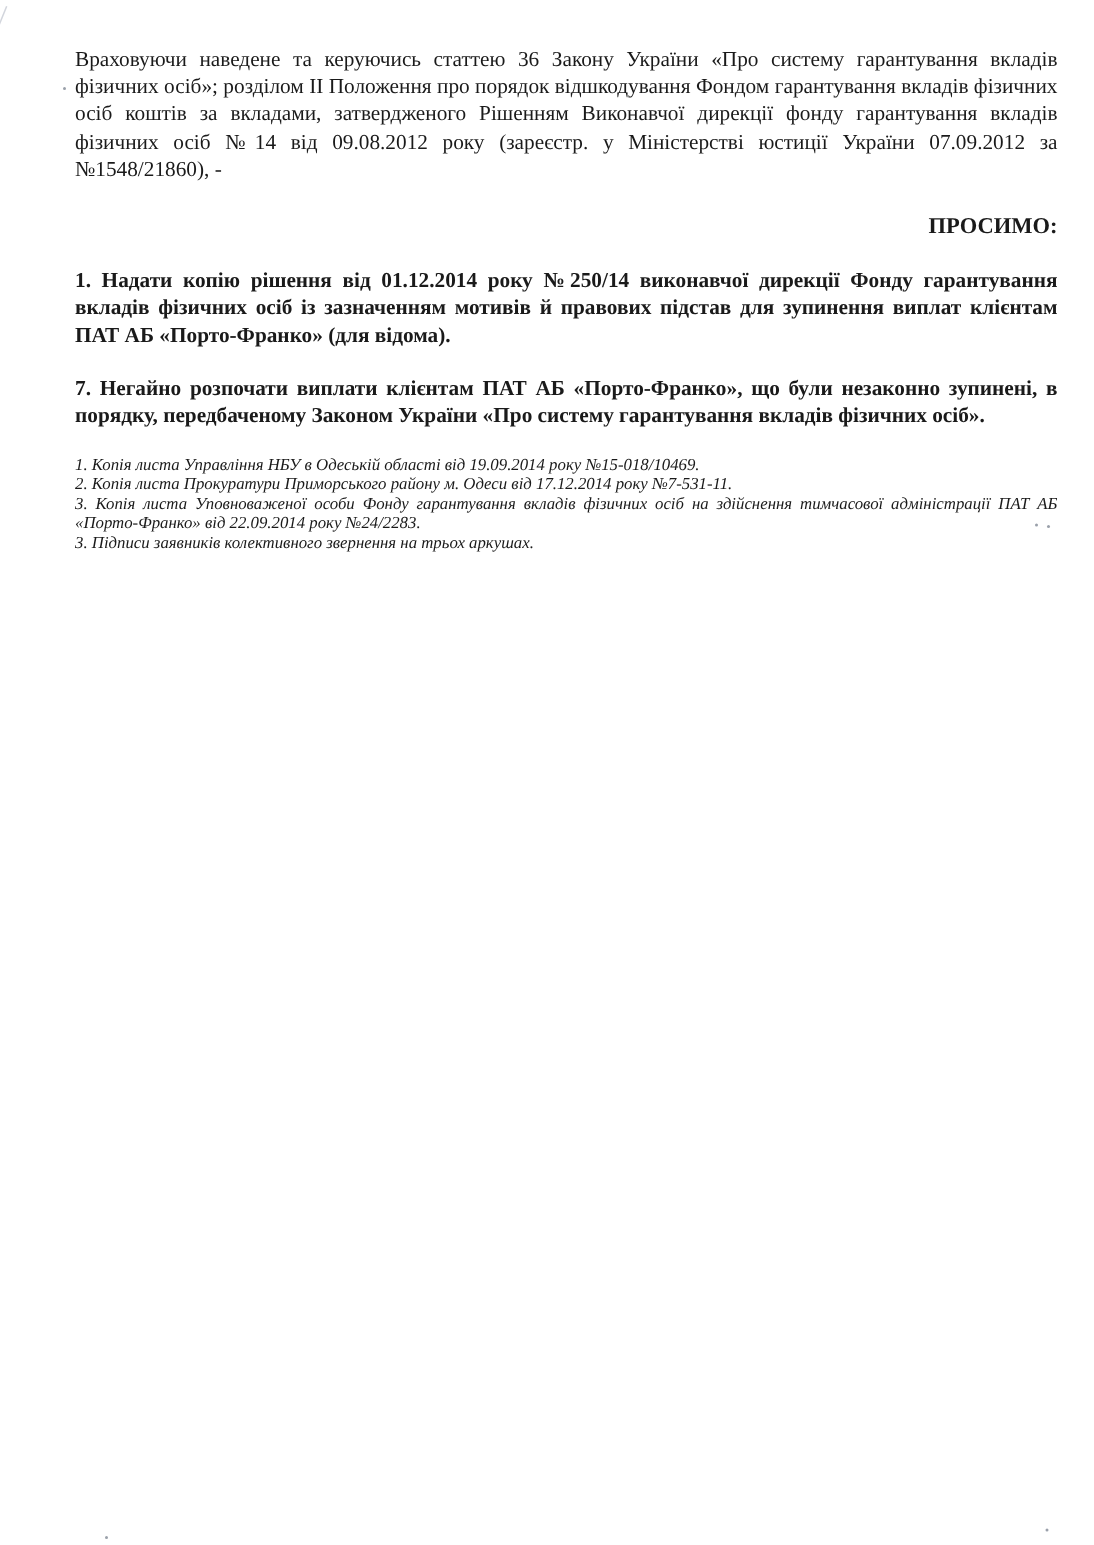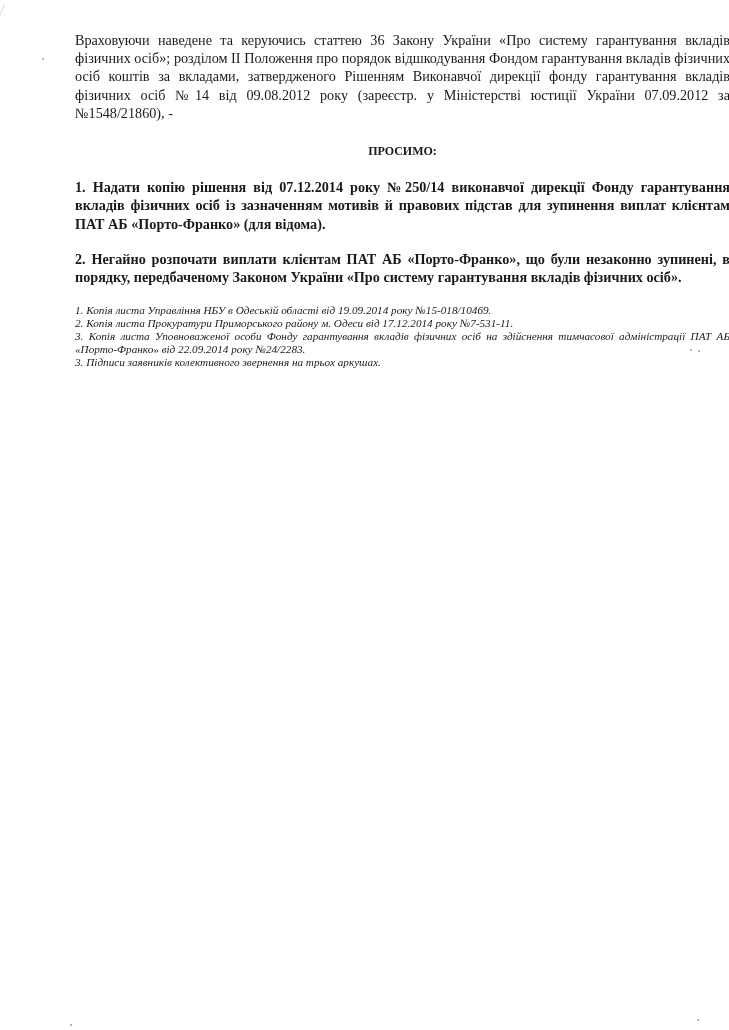--- a/index.html
+++ b/index.html
@@ -1,20 +1,20 @@
 <!DOCTYPE html>
 <html><head>
 <meta charset="utf-8">
 <style>
   html, body { margin: 0; padding: 0; background: #ffffff; }
   body { width: 729px; height: 1030px; position: relative; overflow: hidden;
          font-family: "Liberation Serif", "DejaVu Serif", serif; color: #1a1a1a; }
-  .page { position: absolute; left: 75px; top: 31px; width: 655px; }
+  .page { position: absolute; left: 50px; top: 31px; width: 655px; }
   .p { font-size: 14.2px; line-height: 18.2px; text-align: justify; margin: 0; }
-  .title { font-size: 12px; font-weight: bold; text-align: center; margin: 20px 0 18px 0; line-height: 18px; }
+  .title { font-size: 15px; font-weight: bold; text-align: right; margin: 20px 0 18px 0; line-height: 18px; }
   .req { font-weight: bold; font-size: 14.2px; line-height: 18.3px; text-align: justify; margin: 0 0 17px 0; }
   .annex-head { font-style: italic; font-weight: bold; font-size: 11.4px; line-height: 13px; margin-top: -2px; }
   .annex-item { font-style: italic; font-size: 11.2px; line-height: 13px; text-align: justify; margin: 0; }
   .scan-line { position: absolute; left: 4px; top: 4px; width: 1px; height: 100px;
                background: #c7cbd3; transform: rotate(22deg); transform-origin: top left; opacity: 0.8; }
   .mark { position: absolute; width: 2px; height: 2px; background: #9aa0aa; border-radius: 1px; }
 </style>
 </head>
 <body>
 
@@ -23,22 +23,22 @@
 <div class="mark" style="left:698px;top:350px;"></div>
 <div class="mark" style="left:42px;top:58px;"></div>
 <div class="mark" style="left:70px;top:1024px;"></div>
 <div class="mark" style="left:697px;top:1019px;"></div>
 
 <div class="page">
   <p class="p">Враховуючи наведене та керуючись статтею 36 Закону України «Про систему гарантування вкладів фізичних осіб»; розділом ІІ Положення про порядок відшкодування Фондом гарантування вкладів фізичних осіб коштів за вкладами, затвердженого Рішенням Виконавчої дирекції фонду гарантування вкладів фізичних осіб №14 від 09.08.2012 року (зареєстр. у Міністерстві юстиції України 07.09.2012 за №1548/21860), -</p>
 
   <div class="title">ПРОСИМО:</div>
 
-  <p class="req">1. Надати копію рішення від 07.12.2014 року №250/14 виконавчої дирекції Фонду гарантування вкладів фізичних осіб із зазначенням мотивів й правових підстав для зупинення виплат клієнтам ПАТ АБ «Порто-Франко» (для відома).</p>
-  <p class="req">2. Негайно розпочати виплати клієнтам ПАТ АБ «Порто-Франко», що були незаконно зупинені, в порядку, передбаченому Законом України «Про систему гарантування вкладів фізичних осіб».</p>
+  <p class="req">1. Надати копію рішення від 01.12.2014 року №250/14 виконавчої дирекції Фонду гарантування вкладів фізичних осіб із зазначенням мотивів й правових підстав для зупинення виплат клієнтам ПАТ АБ «Порто-Франко» (для відома).</p>
+  <p class="req">7. Негайно розпочати виплати клієнтам ПАТ АБ «Порто-Франко», що були незаконно зупинені, в порядку, передбаченому Законом України «Про систему гарантування вкладів фізичних осіб».</p>
 
   <div>
     <p class="annex-item">1. Копія листа Управління НБУ в Одеській області від 19.09.2014 року №15-018/10469.</p>
     <p class="annex-item">2. Копія листа Прокуратури Приморського району м. Одеси від 17.12.2014 року №7-531-11.</p>
     <p class="annex-item">3. Копія листа Уповноваженої особи Фонду гарантування вкладів фізичних осіб на здійснення тимчасової адміністрації ПАТ АБ «Порто-Франко» від 22.09.2014 року №24/2283.</p>
     <p class="annex-item">3. Підписи заявників колективного звернення на трьох аркушах.</p>
   </div>
 </div>
 
 </body></html>

